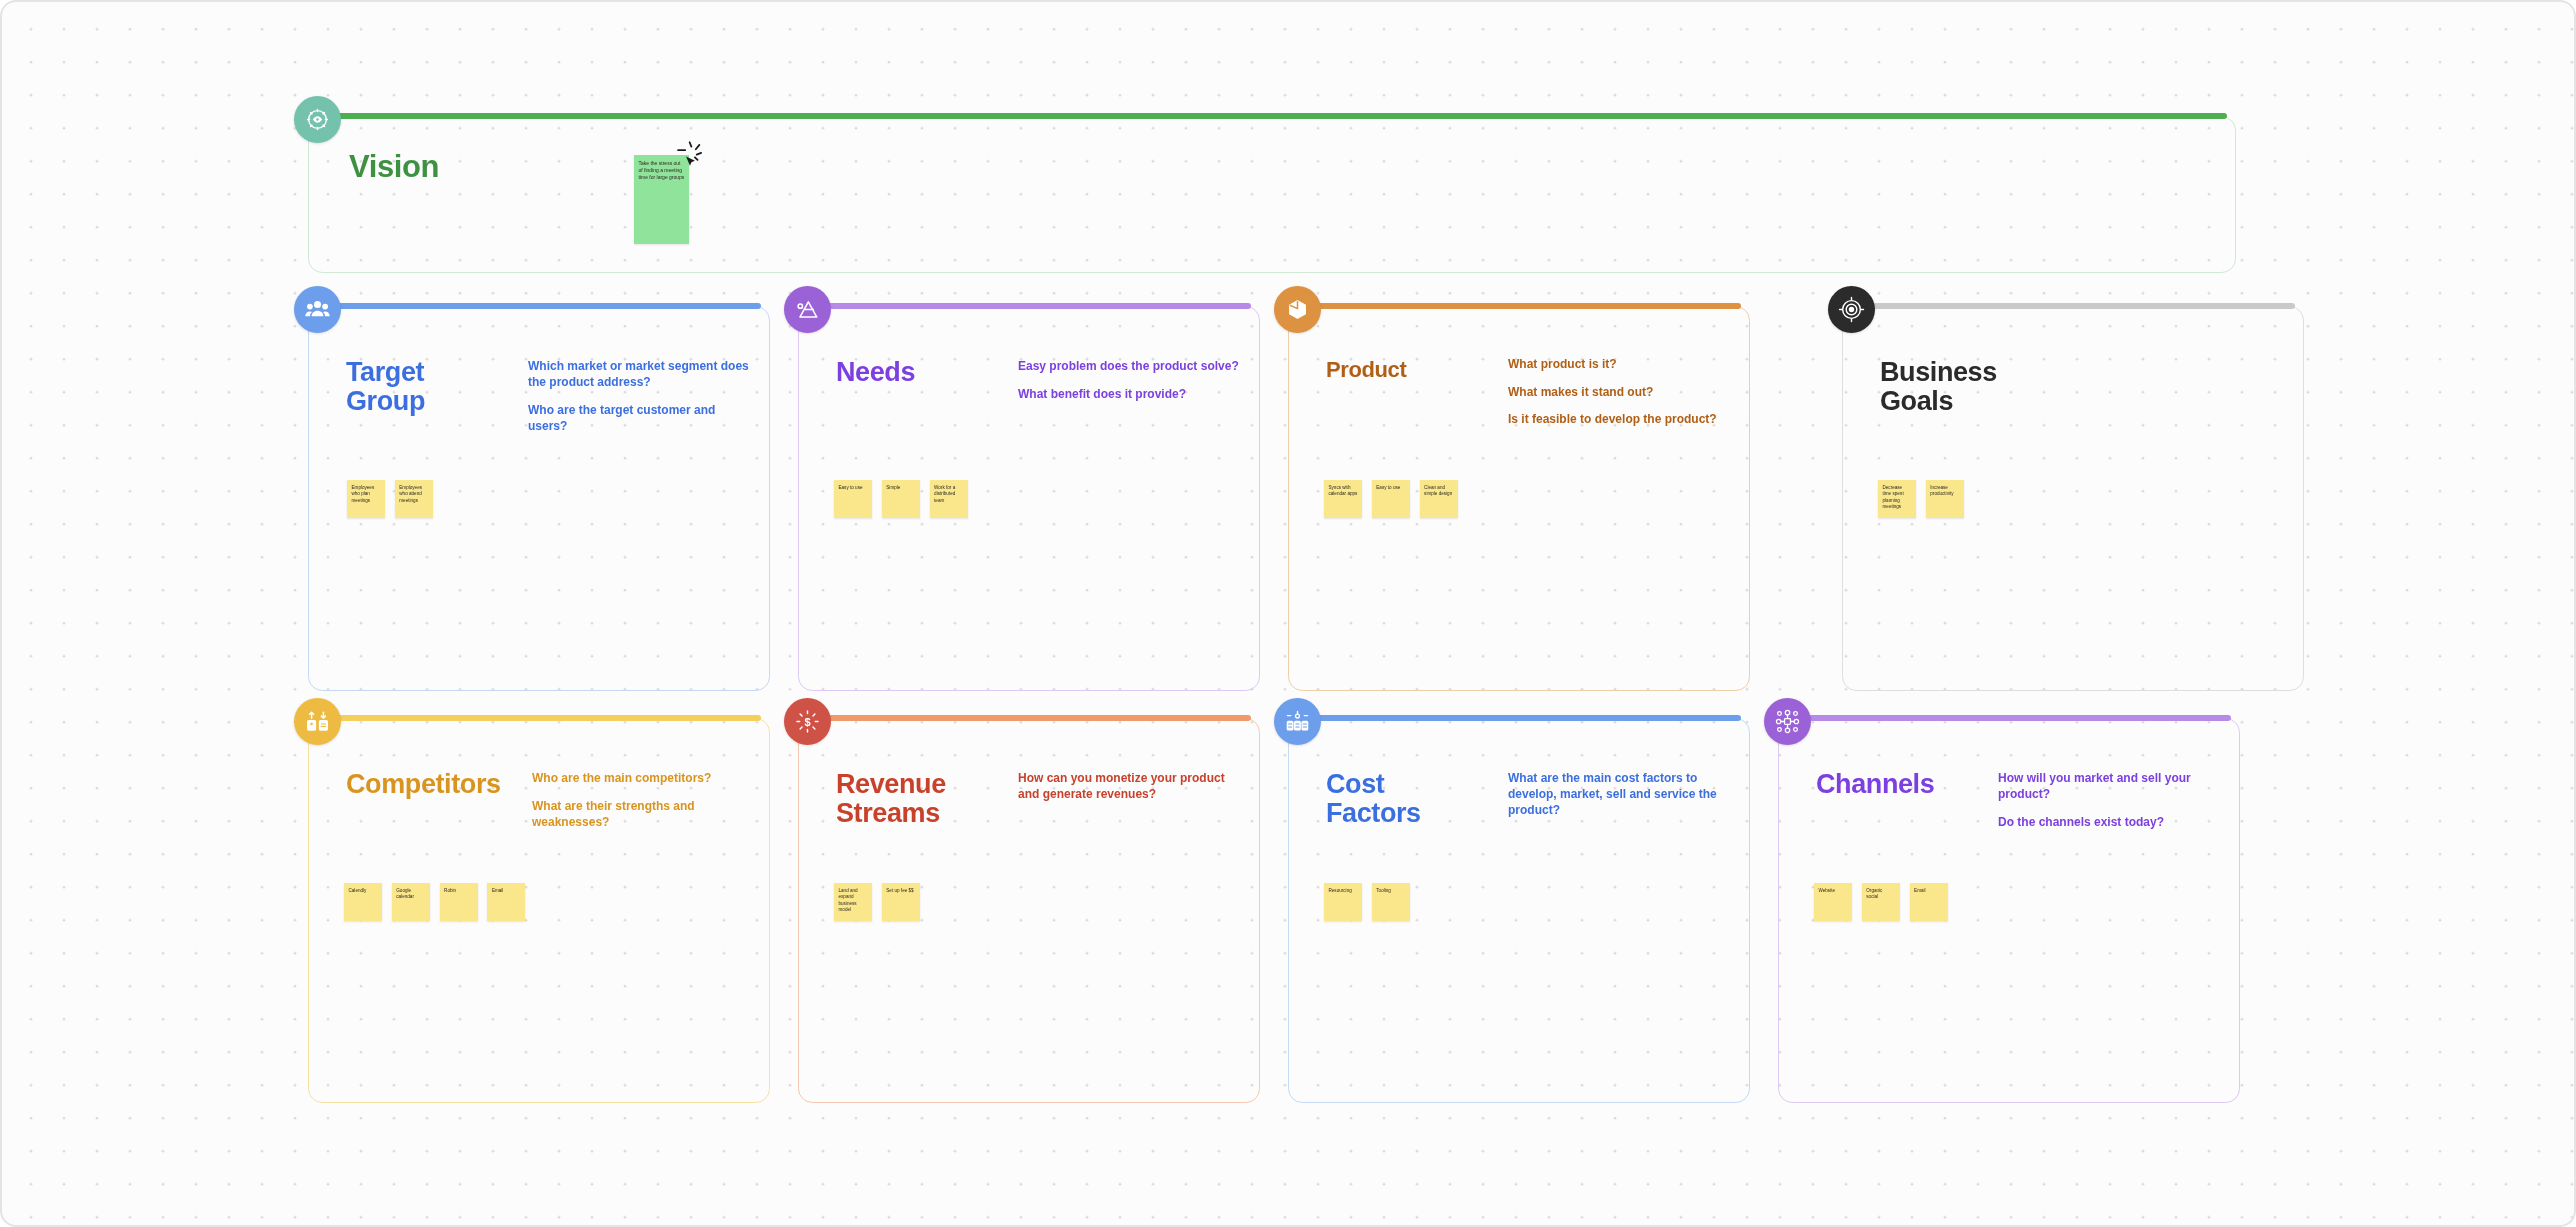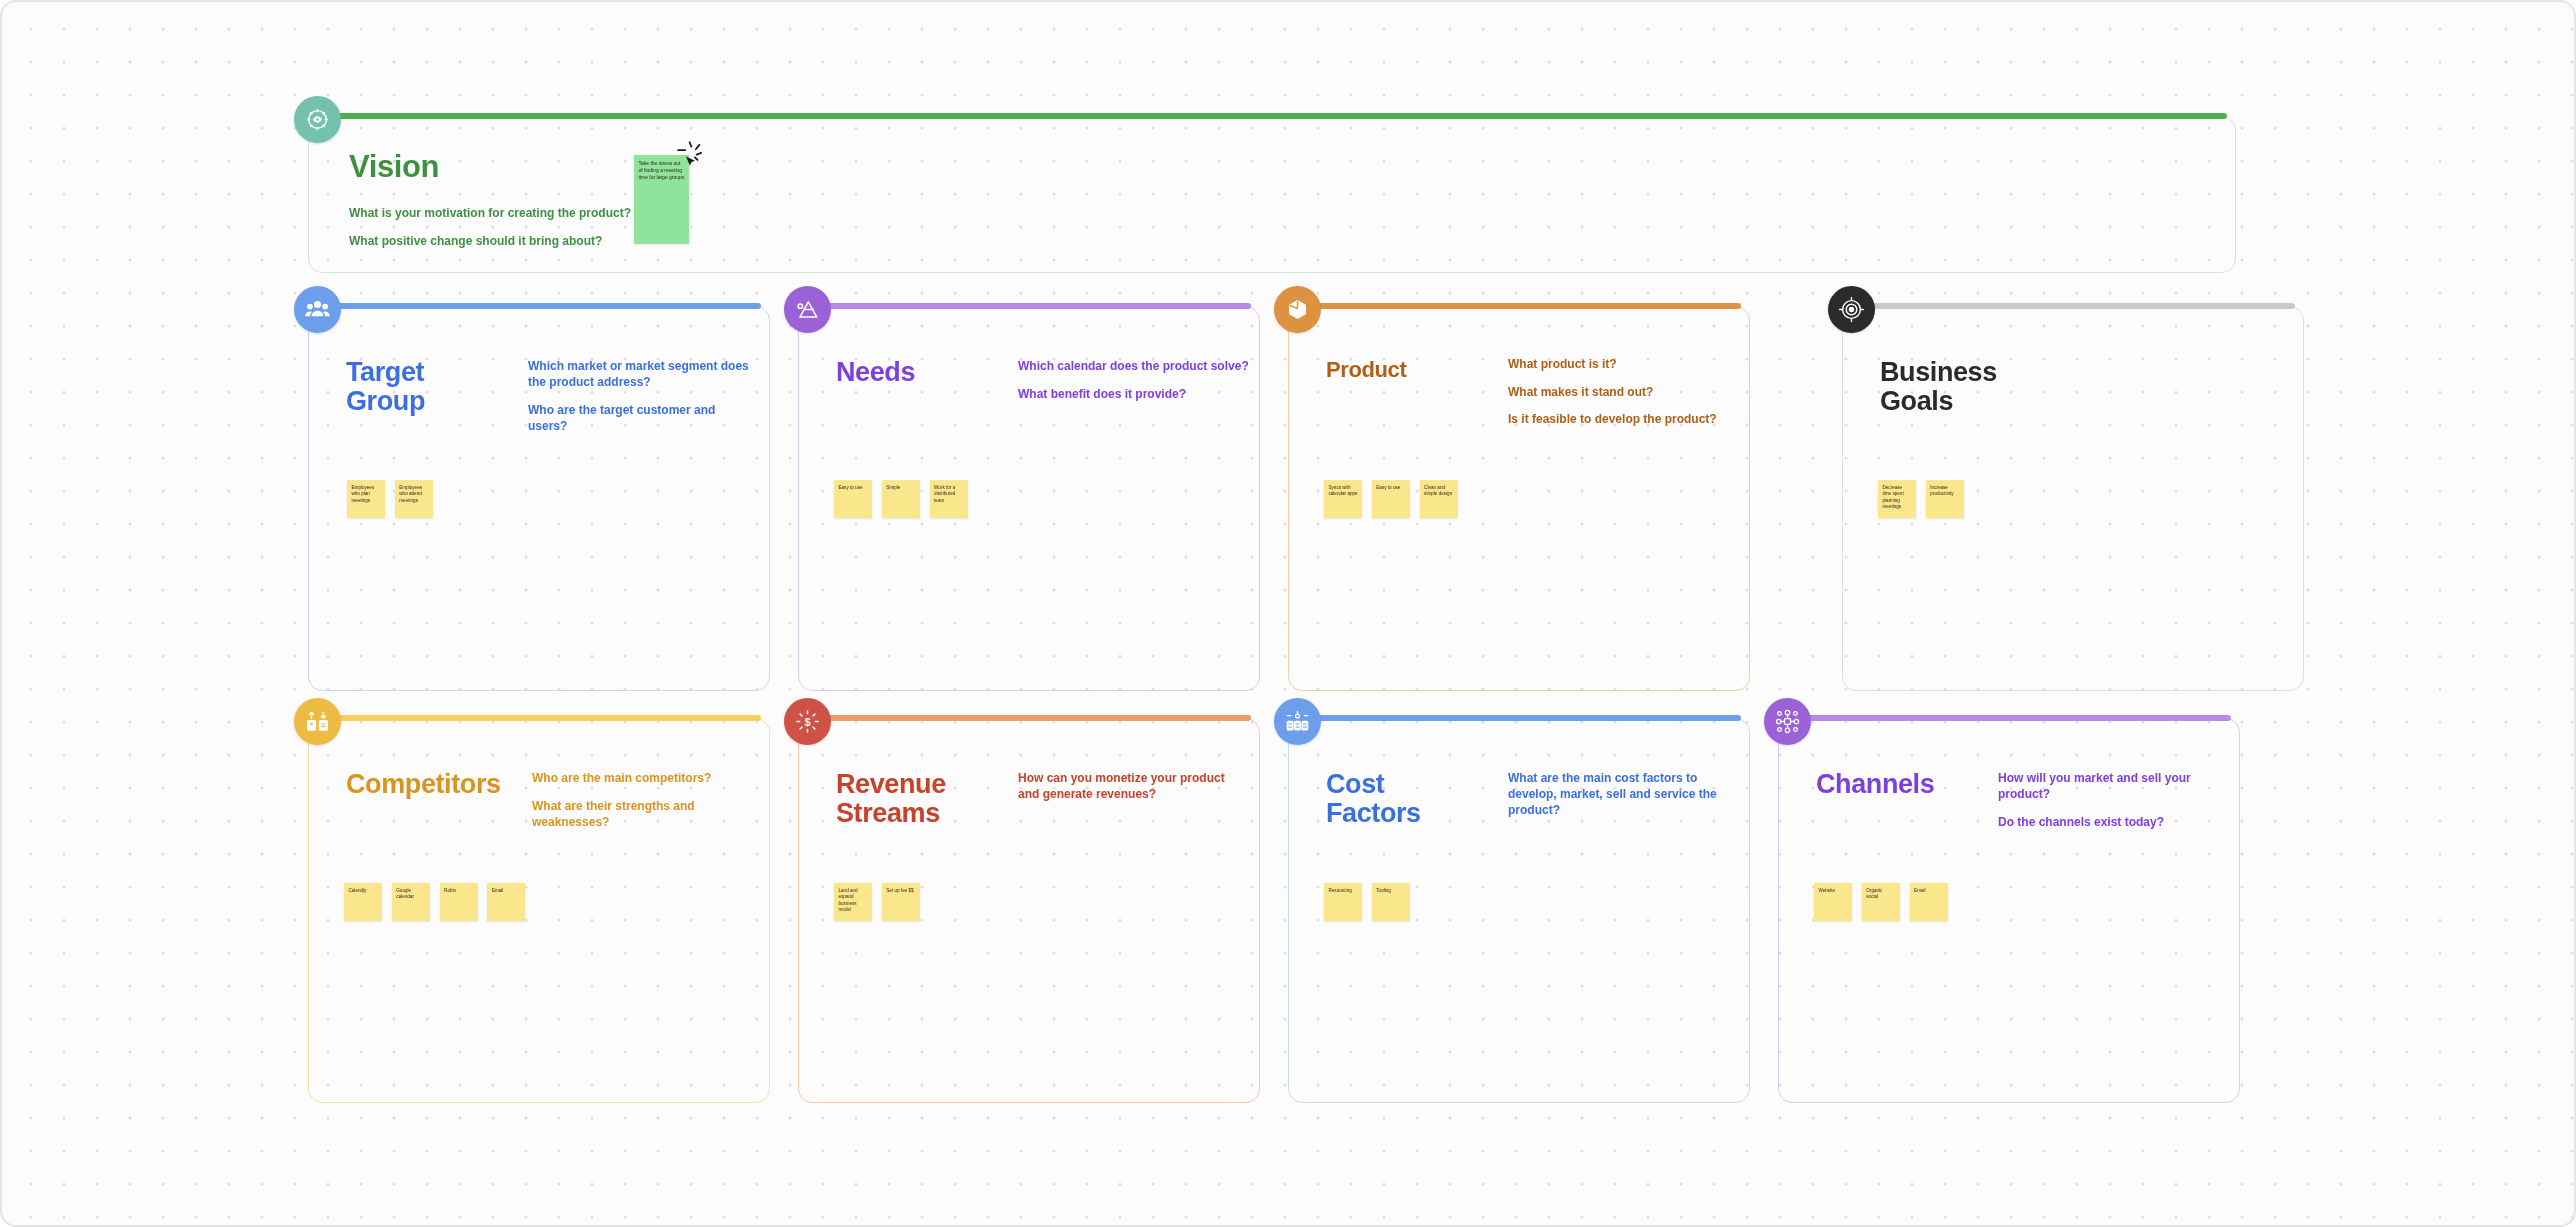--- a/index.html
+++ b/index.html
@@ -131,24 +131,20 @@
       <svg viewBox="0 0 32 32" fill="none" stroke="#ffffff" stroke-width="1.7" stroke-linecap="round">
         <circle cx="16" cy="16" r="10.5" stroke="#ffffff" stroke-width="1.6" fill="none"></circle>
         <path d="M10.5 16c1.8-2.6 3.6-3.9 5.5-3.9s3.7 1.3 5.5 3.9c-1.8 2.6-3.6 3.9-5.5 3.9S12.3 18.6 10.5 16z" fill="#ffffff" stroke="none"></path>
         <circle cx="16" cy="16" r="1.5" fill="#74c2ac" stroke="none"></circle>
         <path d="M16 4.2v2.4M16 25.4v2.4M4.2 16h2.4M25.4 16h2.4M7.7 7.7l1.7 1.7M22.6 22.6l1.7 1.7M24.3 7.7l-1.7 1.7M9.4 22.6l-1.7 1.7"></path>
       </svg>
     </div>
 
     <div class="card-title" style="left:41px; top:34px; font-size:31px; color:#3f9142;">Vision</div>
 
-    <div class="q-list" style="left:41px; top:89px; width:420px;">
-      <div class="q-item" style="color:#3f9142;">What is your motivation for creating the product?</div>
-      <div class="q-item" style="color:#3f9142;">What positive change should it bring about?</div>
-    </div>
 
     <div class="notes" style="left:326px; top:39px;">
       <div class="note green" style="width:55px;height:89px;font-size:5px;">Take the stress out of finding a meeting time for large groups</div>
     </div>
 
     <div class="cursor-mark" style="left:363px; top:19.7px;">
       <svg viewBox="0 0 44 44" fill="none" stroke="#1a1a1a" stroke-width="2" stroke-linecap="round">
         <path d="M8 16 L16 16 M21 7 L23 12 M32 10 L28 15 M34 19 L29 21 M30 27 L27 24"></path>
         <path d="M17 23 l10 5 -4 1.6 -1.6 4z" fill="#1a1a1a" stroke="none"></path>
       </svg>
@@ -192,21 +188,21 @@
       <svg viewBox="0 0 32 32" fill="none" stroke="#ffffff" stroke-width="1.8" stroke-linejoin="round">
         <path d="M17 7 L27 25 H7 z"></path>
         <path d="M12.5 16 h11"></path>
         <circle cx="7.5" cy="12" r="2.6"></circle>
       </svg>
     </div>
 
     <div class="card-title" style="left:38px; top:52px; font-size:27px; color:#7c3fe0;">Needs</div>
 
     <div class="q-list" style="left:220px; top:52px; width:231px;">
-      <div class="q-item" style="color:#7c3fe0;">Which calendar does the product solve?</div>
+      <div class="q-item" style="color:#7c3fe0;">Easy problem does the product solve?</div>
       <div class="q-item" style="color:#7c3fe0;">What benefit does it provide?</div>
     </div>
 
     <div class="notes" style="left:36px; top:174px;">
       <div class="note">Easy to use</div>
       <div class="note">Simple</div>
       <div class="note">Work for a distributed team</div>
     </div>
   </div>
 

